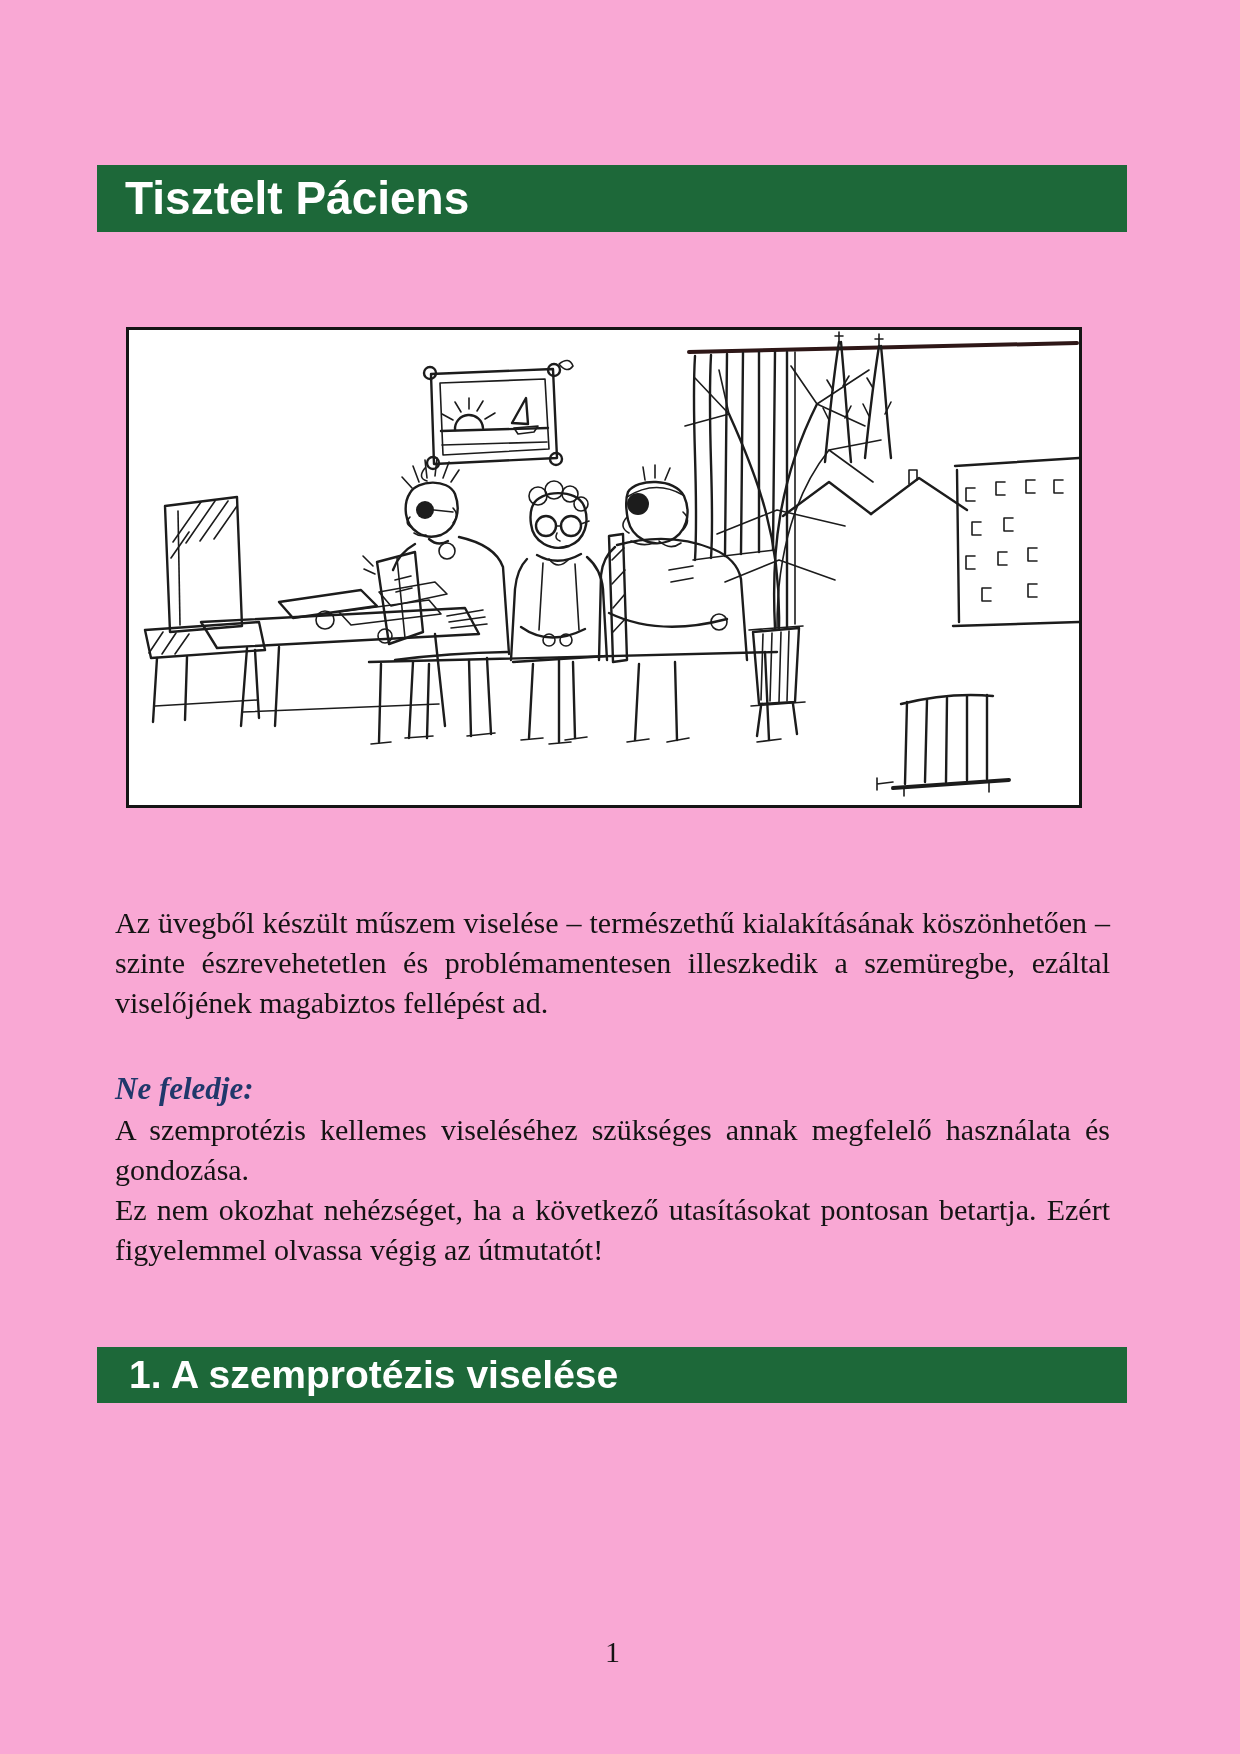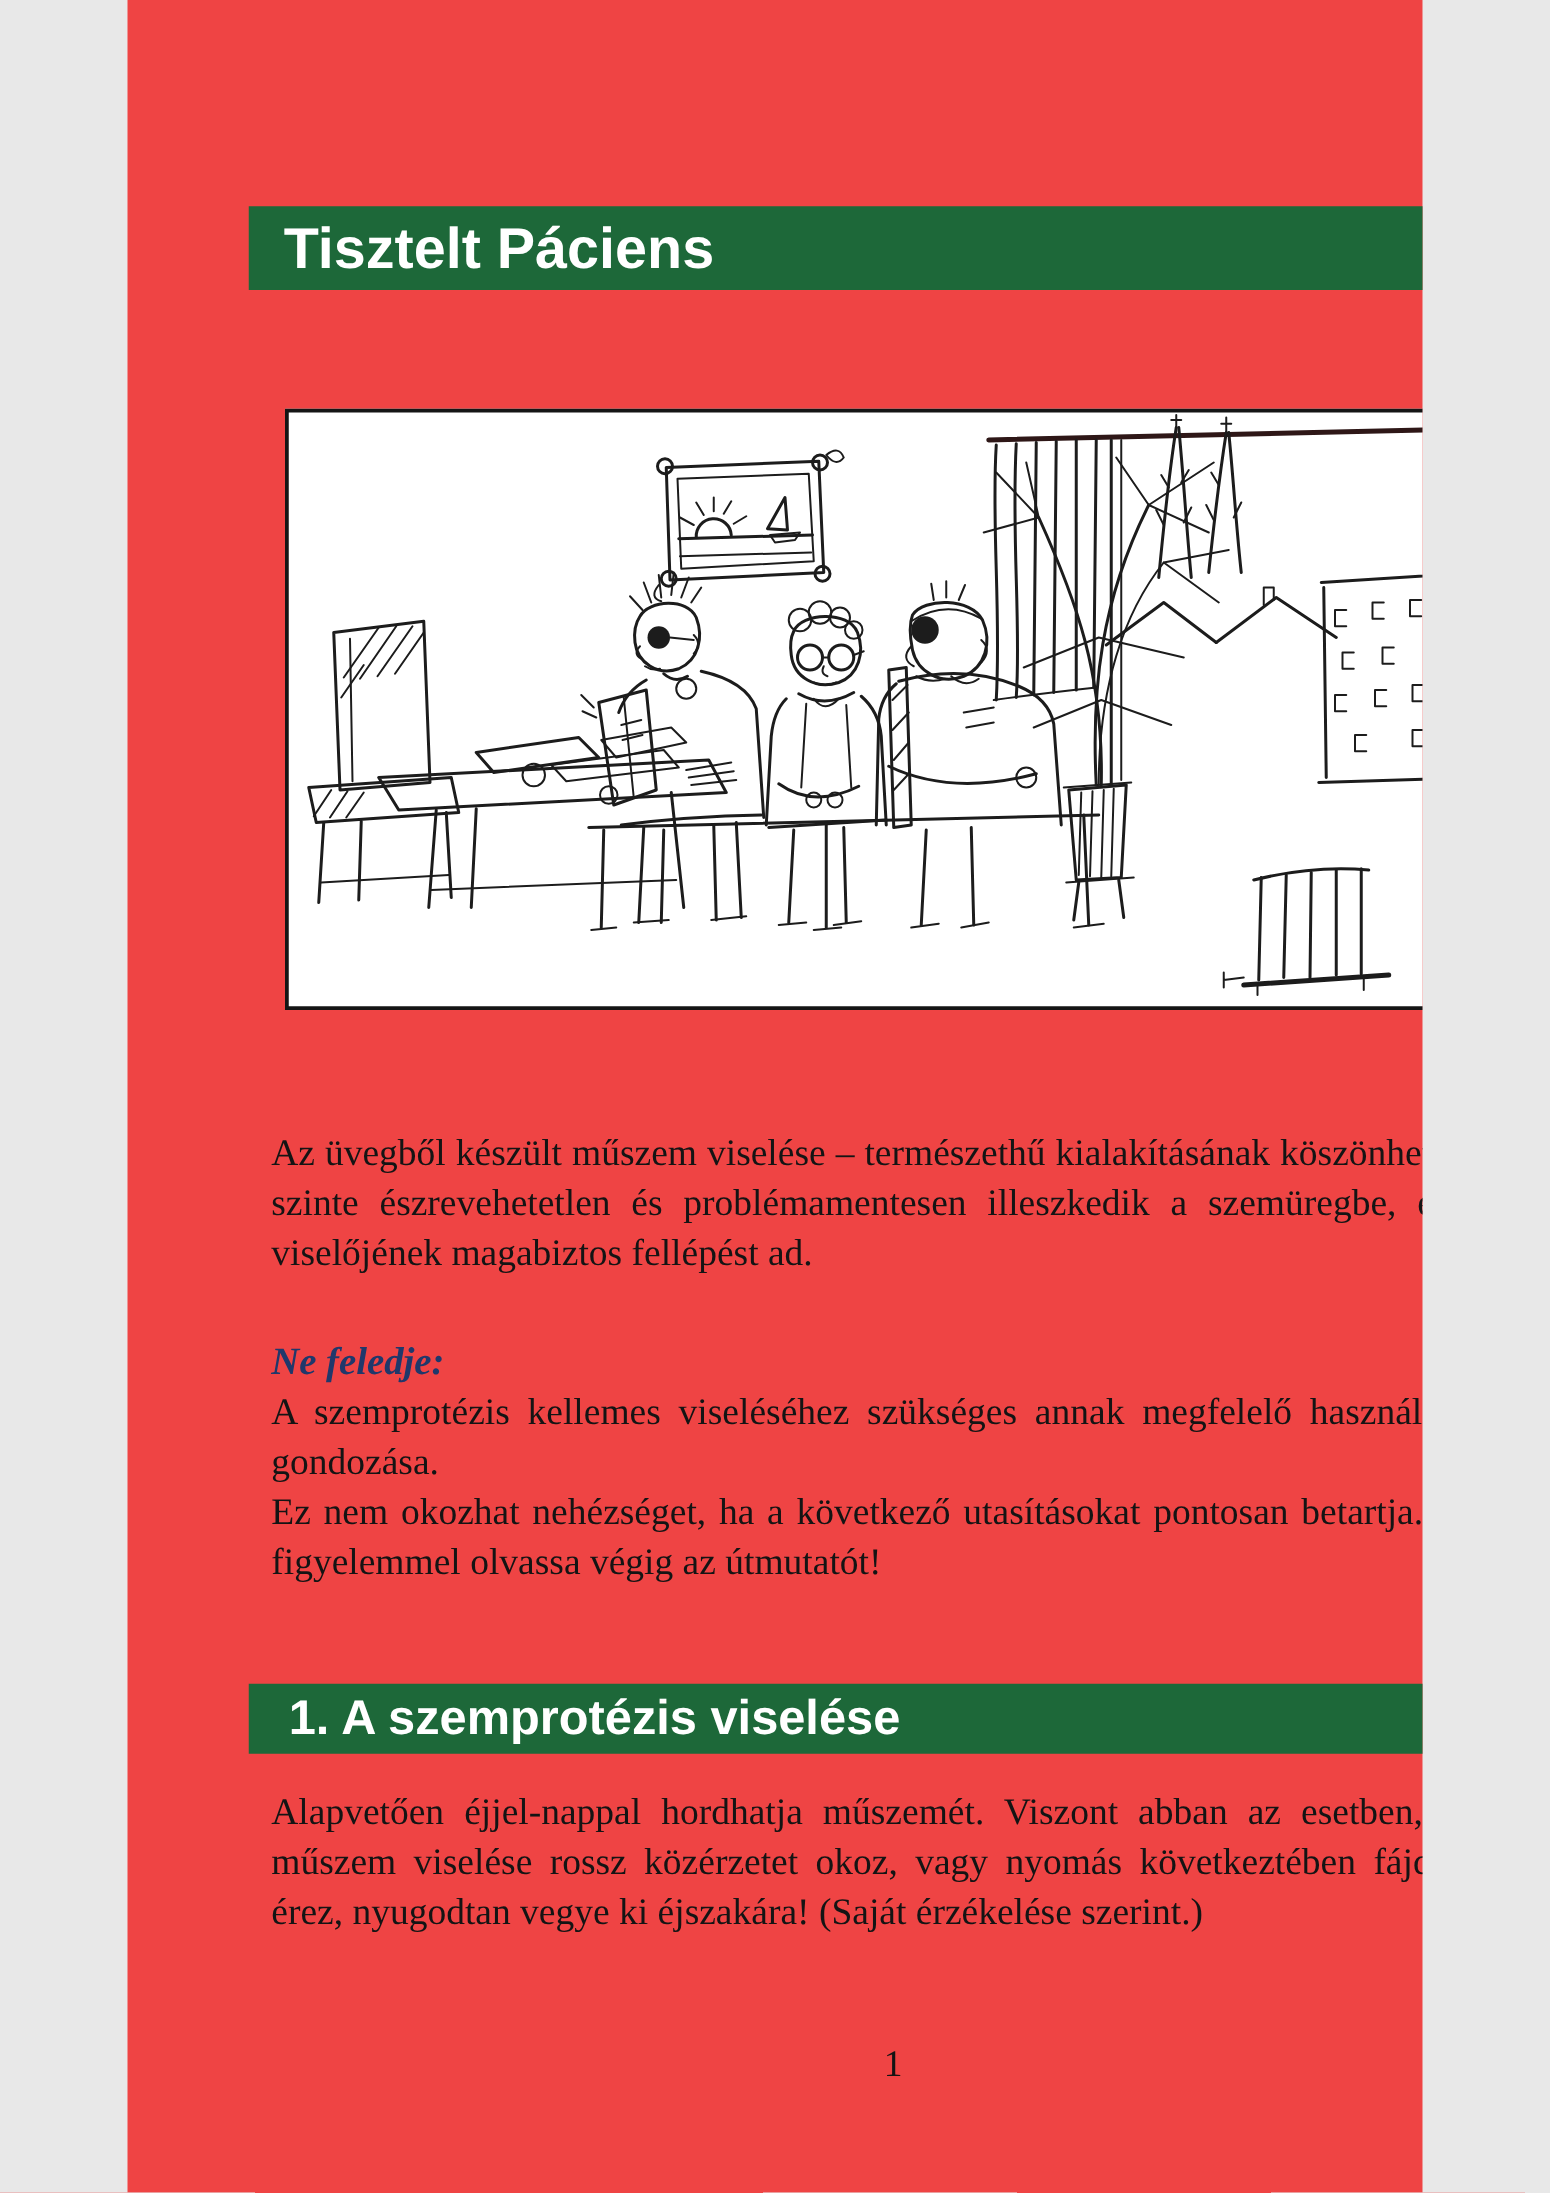--- a/index.html
+++ b/index.html
@@ -1,20 +1,20 @@
 <!DOCTYPE html>
 <html lang="hu"><head>
 <meta charset="utf-8">
 <style>
   html,body{margin:0;padding:0;background:#e8e8e8;}
   .page{
     position:relative;
-    width:1036px;height:1754px;
+    width:1240px;height:1754px;
     margin:0 auto;
-    background:#ef4444;
+    background:#f9a8d4;
     font-family:"Liberation Serif", serif;
     color:#141414;
     overflow:hidden;
   }
   .banner{
     position:absolute;left:97px;width:1030px;
     background:#1d6839;color:#ffffff;
     font-family:"Liberation Sans", sans-serif;
     font-weight:bold;
     box-sizing:border-box;
@@ -223,19 +223,16 @@
   </div>
 
   <div class="textblock intro">
     <p>Az üvegből készült műszem viselése – természethű kialakításának köszönhetően – szinte észrevehetetlen és problémamentesen illeszkedik a szemüregbe, ezáltal viselőjének magabiztos fellépést ad.</p>
   </div>
 
   <div class="banner banner--section">
     <span>1. A szemprotézis viselése</span>
   </div>
 
-  <div class="textblock section-body">
-    <p>Alapvetően éjjel-nappal hordhatja műszemét. Viszont abban az esetben, ha a műszem viselése rossz közérzetet okoz, vagy nyomás következtében fájdalmat érez, nyugodtan vegye ki éjszakára! (Saját érzékelése szerint.)</p>
-  </div>
 
   <div class="page-num">1</div>
 
 </div>
 
 </body></html>

